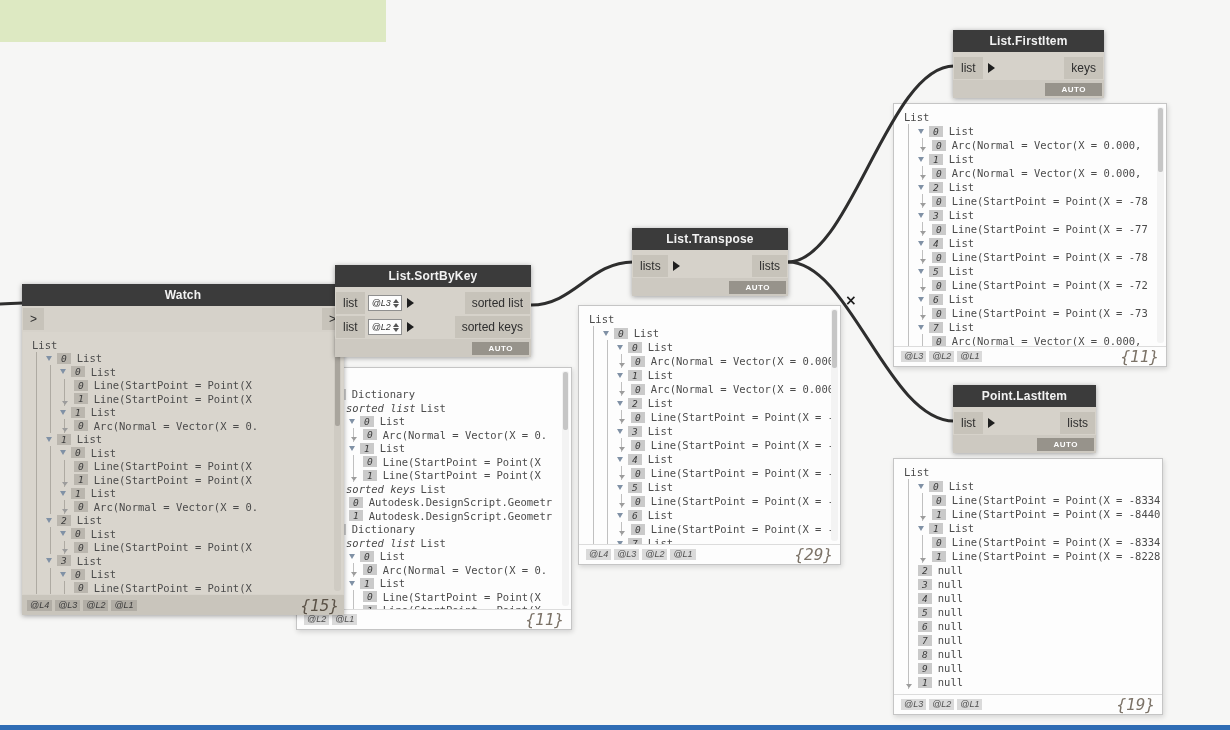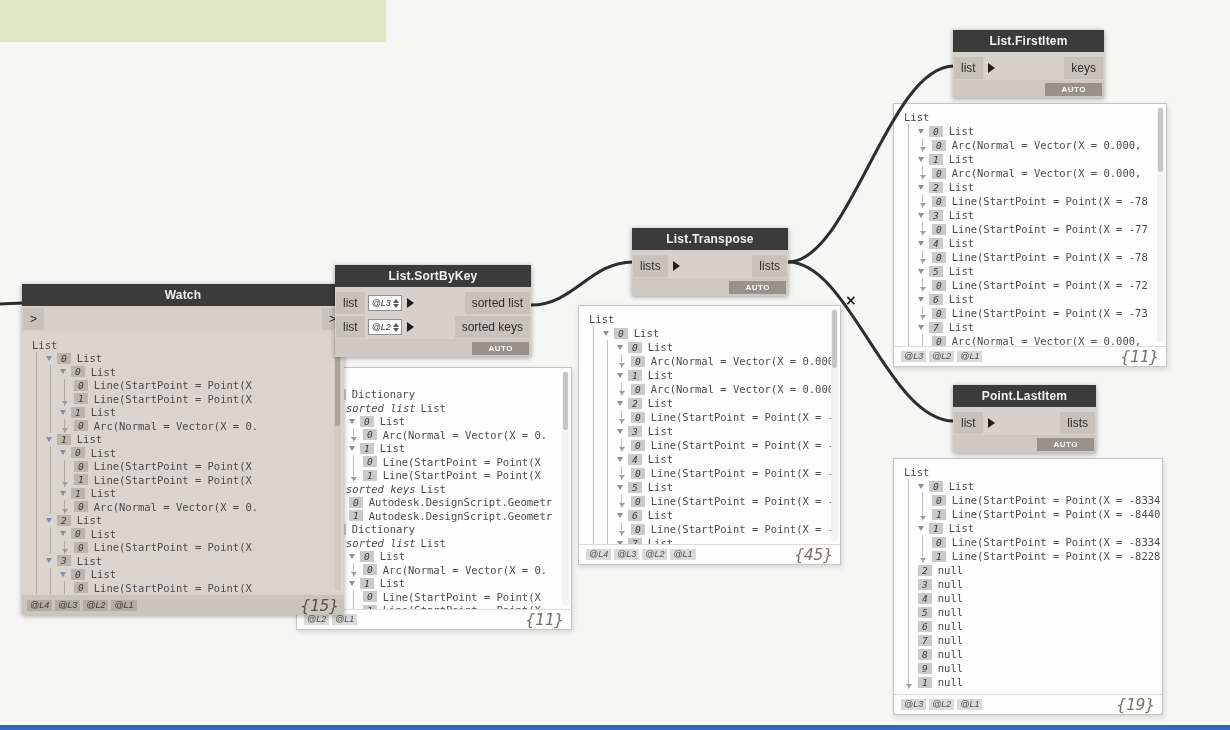--- a/index.html
+++ b/index.html
@@ -143,21 +143,21 @@
           <div class="sthumb" style="height:58px"></div>
         </div>
     </div>
     <div class="bfoot">
       <span class="laces">
           <span class="lace">@L4</span>
           <span class="lace">@L3</span>
           <span class="lace">@L2</span>
           <span class="lace">@L1</span>
         </span>
-      <span class="count">{45}</span>
+      <span class="count">{29}</span>
     </div>
   </div>
 
   <div class="bubble" style="left:893px;top:103px;width:274px;height:264px;">
     <div class="btree">
       <div>
           <div class="trow"><span class="txt">List</span></div>
           <div class="trow"><span class="guide"></span><span class="exp"></span><span class="idx">0</span><span class="txt">List</span></div>
           <div class="trow"><span class="guide"></span><span class="guide arrow"></span><span class="idx">0</span><span class="txt">Arc(Normal = Vector(X = 0.000, </span></div>
           <div class="trow"><span class="guide"></span><span class="exp"></span><span class="idx">1</span><span class="txt">List</span></div>

